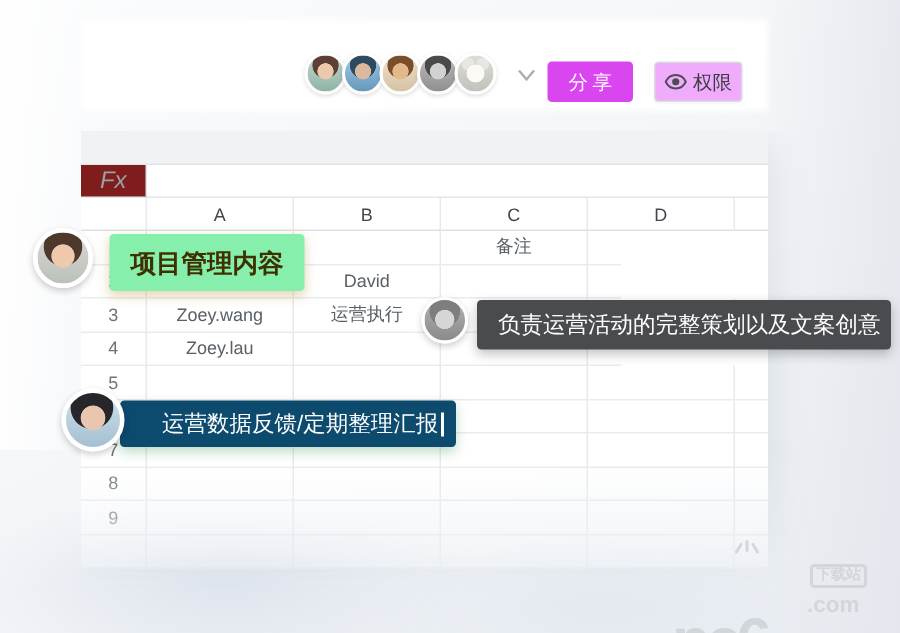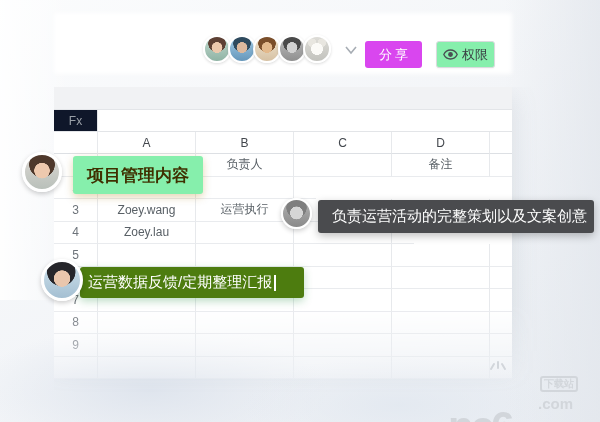--- a/index.html
+++ b/index.html
@@ -48,36 +48,36 @@
     radial-gradient(circle at 50% 50%, #fbfaf7 0 34%, rgba(0,0,0,0) 36%),
     radial-gradient(circle at 30% 24%, #e8e6e0 0 16%, rgba(0,0,0,0) 18%),
     radial-gradient(circle at 70% 24%, #e8e6e0 0 16%, rgba(0,0,0,0) 18%),
     linear-gradient(180deg,#dddcd7,#c2c2bd); }
   .chevron { position:absolute; left:344px; top:43px; width:14px; height:14px; }
   .btn-share { position:absolute; left:365px; top:41px; width:57px; height:27px;
     background:#d946ef; color:#fff; border:none; border-radius:3px;
     font-size:13px; letter-spacing:3px; padding-left:3px; cursor:pointer;
     font-family:inherit; }
   .btn-perm { position:absolute; left:436px; top:41px; width:59px; height:27px;
-    background:#86efac; border:1px solid #d9dbdd; border-radius:3px;
+    background:#f0abfc; border:1px solid #d9dbdd; border-radius:3px;
     display:flex; align-items:center; justify-content:center; gap:4px;
     font-size:13px; color:#3a3e43; cursor:pointer; font-family:inherit;
     box-shadow:0 1px 2px rgba(0,0,0,.04); }
 
   
   .card-mask { position:absolute; left:54px; top:87px; width:540px; height:320px; z-index:2;
     -webkit-mask-image:linear-gradient(180deg,#000 0%,#000 68%,rgba(0,0,0,.45) 84%,rgba(0,0,0,0) 96%);
     mask-image:linear-gradient(180deg,#000 0%,#000 68%,rgba(0,0,0,.45) 84%,rgba(0,0,0,0) 96%); }
   .sheet-card { position:absolute; left:0; top:0; width:458px;
     background:#fff; box-shadow:0 8px 24px rgba(108,120,140,.18); }
   .toolbar-band { height:23px; background:#f1f2f4; border-bottom:1px solid #e3e5e8; }
   .fx-row { height:22px; display:flex; border-bottom:1px solid #e3e5e8; background:#fff; }
-  .fx-cell { width:44px; background:#0f172a; border-right:1px solid #e3e5e8;
+  .fx-cell { width:44px; background:#7f1d1d; border-right:1px solid #e3e5e8;
     display:flex; align-items:center; justify-content:center;
-    font-size:12px; color:#9aa0a7; }
+    font-style:italic; font-size:16px; color:#9aa0a7; }
   .fx-input { flex:1; }
 
   .grid-row { display:flex; height:22.5px; }
   .grid-row.header-row { height:22px; }
   .gcell { border-right:1px solid #e7e9ec; border-bottom:1px solid #e9ebee;
     display:flex; align-items:center; justify-content:center;
     font-size:12px; color:#596066; overflow:hidden; white-space:nowrap; }
   .header-row .gcell { color:#43474d; border-bottom:1px solid #dde0e4; }
   .w-hdr { width:44px; } .w-col { width:98px; } .w-sliver { width:22px; border-right:none; }
   .rownum { color:#6d737a; }
@@ -103,22 +103,22 @@
     padding-left:14px; font-size:15px; color:#fff;
     box-shadow:0 3px 8px rgba(0,0,0,.25); }
   .tooltip-dark .co-avatar { left:0; top:0; width:31px; height:31px; border-width:2px;
     background:
       radial-gradient(circle at 50% 48%, #d6d6d6 0 32%, rgba(0,0,0,0) 34%),
       radial-gradient(circle at 50% 28%, #7e7e7e 0 42%, rgba(0,0,0,0) 44%),
       linear-gradient(180deg,#b2b2b2,#8a8a8a); }
 
   .callout-green { position:absolute; left:41px; top:259px; z-index:5; }
   .callout-green .bubble { position:absolute; left:39px; top:8px; width:224px; height:31px;
-    background:#4d7c0f; border-radius:3px; display:flex; align-items:center;
-    padding-left:8px; font-size:15px; color:#fff;
+    background:#0c4a6e; border-radius:3px; display:flex; align-items:center;
+    padding-left:28px; font-size:15px; color:#fff;
     box-shadow:0 3px 8px rgba(30,140,60,.3); }
   .callout-green .co-avatar { left:0; top:0; width:42px; height:42px;
     background:
       radial-gradient(circle at 50% 46%, #e9c6ad 0 30%, rgba(0,0,0,0) 32%),
       radial-gradient(circle at 48% 27%, #26262b 0 43%, rgba(0,0,0,0) 45%),
       linear-gradient(180deg,#cfe2ec,#a4bfd2); }
   .caret { display:inline-block; width:2px; height:16px; background:#fff; margin-left:2px; }
 
   
   .watermark { position:absolute; left:448px; top:360px; width:140px; height:56px;
@@ -176,28 +176,28 @@
           <div class="gcell w-hdr"></div>
           <div class="gcell w-col">A</div>
           <div class="gcell w-col">B</div>
           <div class="gcell w-col">C</div>
           <div class="gcell w-col">D</div>
           <div class="gcell w-sliver"></div>
         </div>
         <div class="grid-row">
           <div class="gcell w-hdr rownum">1</div>
           <div class="gcell w-col"></div>
-          <div class="gcell w-col">负责人</div>
           <div class="gcell w-col"></div>
           <div class="gcell w-col">备注</div>
           <div class="gcell w-sliver"></div>
         </div>
         <div class="grid-row">
           <div class="gcell w-hdr rownum">2</div>
           <div class="gcell w-col"></div>
+          <div class="gcell w-col">David</div>
           <div class="gcell w-col"></div>
           <div class="gcell w-sliver"></div>
         </div>
         <div class="grid-row">
           <div class="gcell w-hdr rownum">3</div>
           <div class="gcell w-col">Zoey.wang</div>
           <div class="gcell w-col">运营执行</div>
           <div class="gcell w-col"></div>
           <div class="gcell w-col"></div>
           <div class="gcell w-sliver"></div>

